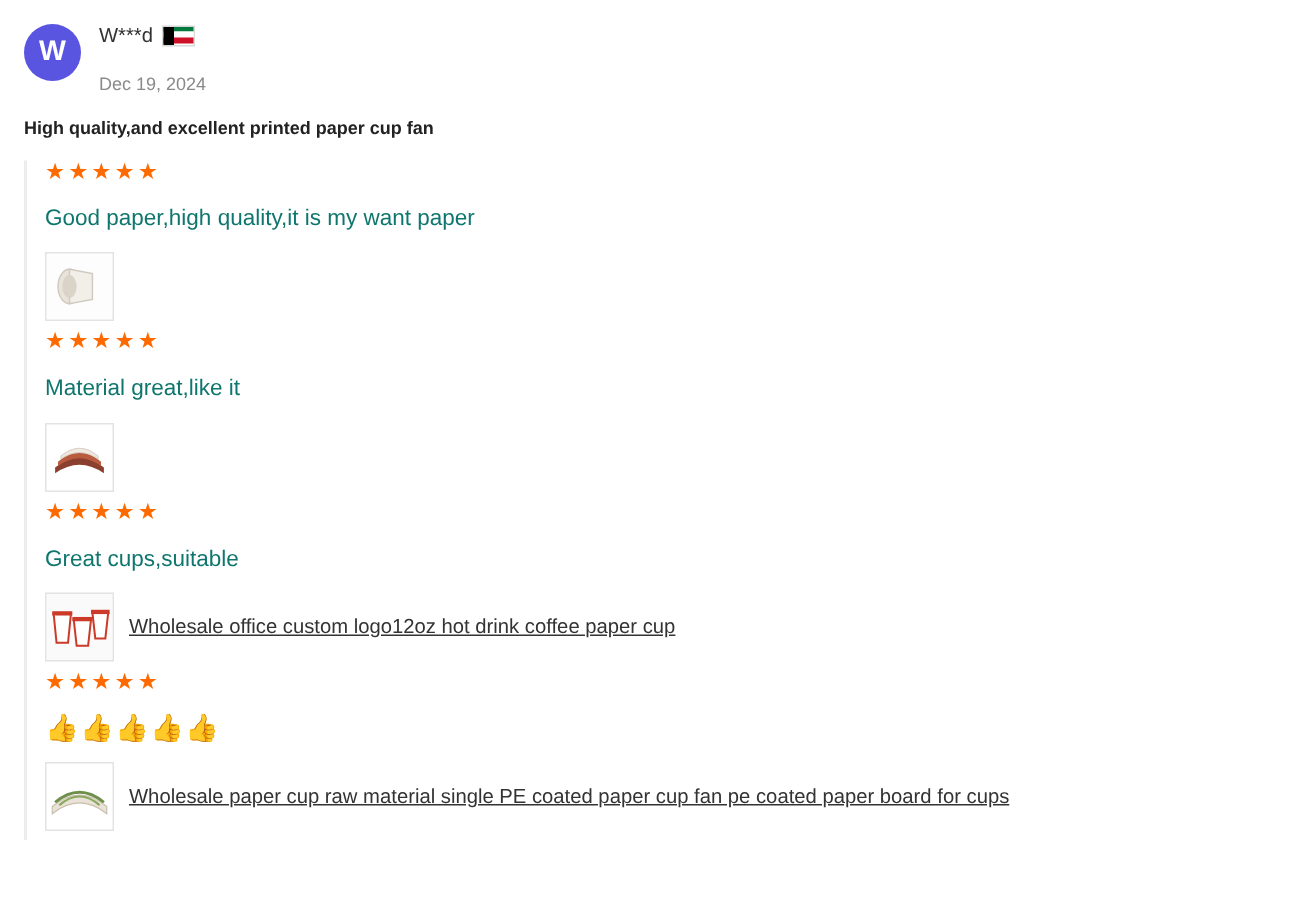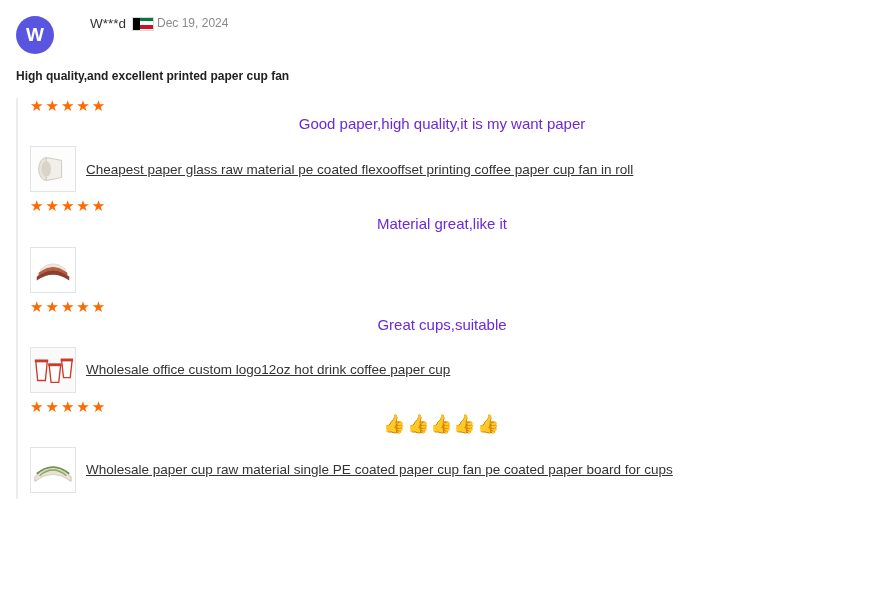--- a/index.html
+++ b/index.html
@@ -37,24 +37,23 @@
     font-size: 19px;
     font-weight: bold;
     display: flex;
     align-items: center;
     justify-content: center;
     flex: 0 0 auto;
     margin-top: 2px;
   }
   .reviewer-meta {
     display: flex;
-    flex-direction: row;
-    gap: 3px;
+    flex-direction: column;
+    gap: 18px;
     padding-top: 2px;
-    margin-left: 24px;
   }
   .reviewer-name-row {
     display: flex;
     align-items: center;
     gap: 6px;
   }
   .reviewer-name {
     font-size: 13.5px;
     color: #333333;
   }
@@ -99,24 +98,23 @@
   }
   .stars {
     color: #ff6a00;
     font-size: 15px;
     letter-spacing: 2px;
     line-height: 1;
     margin-bottom: 0;
   }
   .subreview-text {
     font-size: 15px;
-    color: #6d28d9;
-    margin-top: 1px;
+    color: #0f766e;
+    margin-top: 14px;
     line-height: 1.35;
-    text-align: center;
   }
   .thumbs {
     font-size: 18px;
     letter-spacing: 1px;
     line-height: 1.1;
   }
   .product-row {
     display: flex;
     align-items: center;
     gap: 10px;
@@ -172,21 +170,20 @@
       <div class="subreview-text">Good paper,high quality,it is my want paper</div>
       <div class="product-row">
         <div class="product-thumb">
           <svg viewBox="0 0 46 46">
             <rect width="46" height="46" fill="#fdfdfd"></rect>
             <ellipse cx="16" cy="23" rx="8" ry="12" fill="#e8e4dc" stroke="#cfc9bf" stroke-width="1"></ellipse>
             <path d="M16 11 L32 14 L32 32 L16 35 Z" fill="#f2efe9" stroke="#cfc9bf" stroke-width="1"></path>
             <ellipse cx="16" cy="23" rx="5" ry="8" fill="#d9d3c8"></ellipse>
           </svg>
         </div>
-        <div class="product-link">Cheapest paper glass raw material pe coated flexooffset printing coffee paper cup fan in roll</div>
       </div>
     </div>
 
     <div class="subreview">
       <div class="stars">★★★★★</div>
       <div class="subreview-text">Material great,like it</div>
       <div class="product-row">
         <div class="product-thumb">
           <svg viewBox="0 0 46 46">
             <rect width="46" height="46" fill="#ffffff"></rect>

